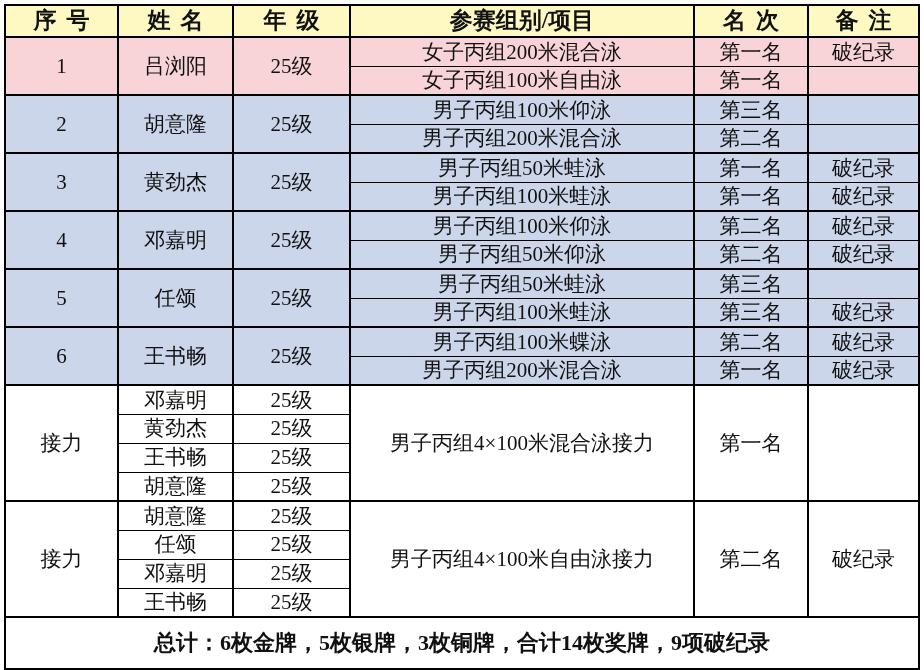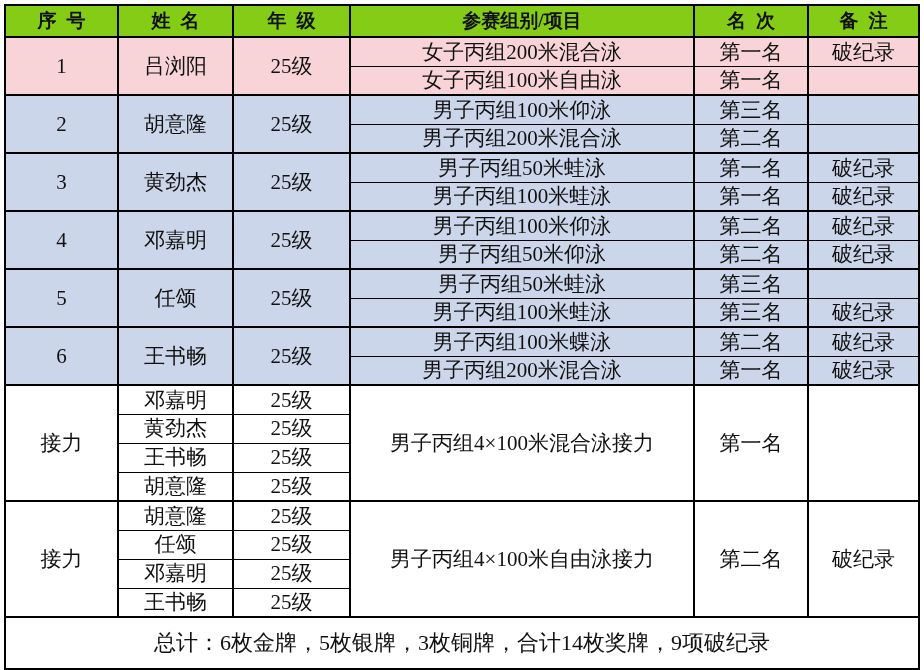--- a/index.html
+++ b/index.html
@@ -15,30 +15,30 @@
   td,th{
     border-left:2px solid #000;
     border-right:2px solid #000;
     border-top:1px solid #000;
     border-bottom:1px solid #000;
     text-align:center;vertical-align:middle;
     padding:0;overflow:hidden;white-space:nowrap;
     font-size:21px;line-height:1.15;
   }
   th{
-    font-weight:bold;font-size:19px;
+    font-weight:bold;font-size:23px;
     border-top:2px solid #000;border-bottom:2px solid #000;
-    background:#84cc16;height:30px;
+    background:#fef9c3;height:30px;
   }
   th.spread{letter-spacing:10px;padding-left:10px;}
   tr.sub{height:29px;}
   tr.group-start td{border-top:2px solid #000;}
   tr.summary td{
     border-top:2px solid #000;border-bottom:2px solid #000;
-    font-size:22px;height:50px;
+    font-size:22px;height:50px;font-weight:bold;
   }
   .bg-pink td{background:var(--pink);}
   .bg-blue td{background:var(--blue);}
   .bg-white td{background:#ffffff;}
 </style>
 </head>
 <body>
 
 <div class="sheet">
 <table>

